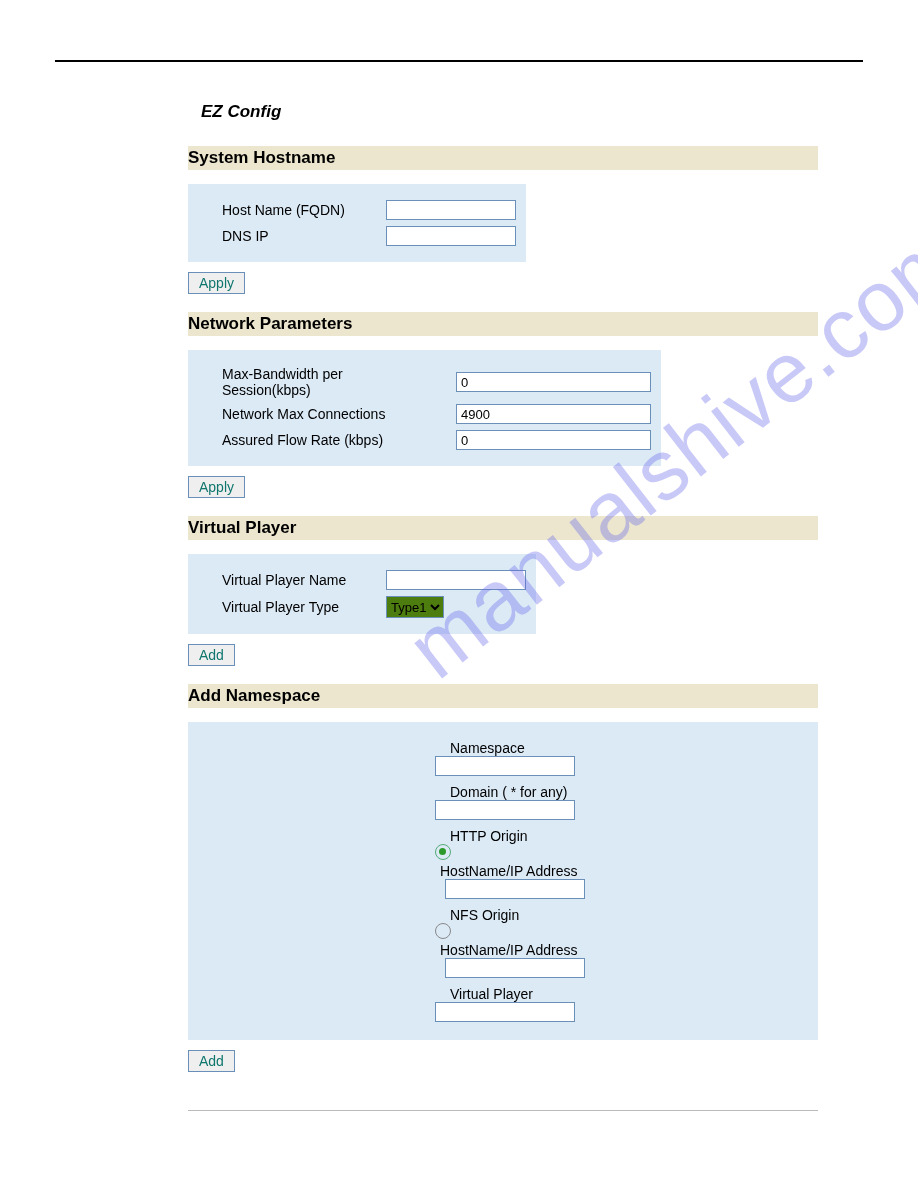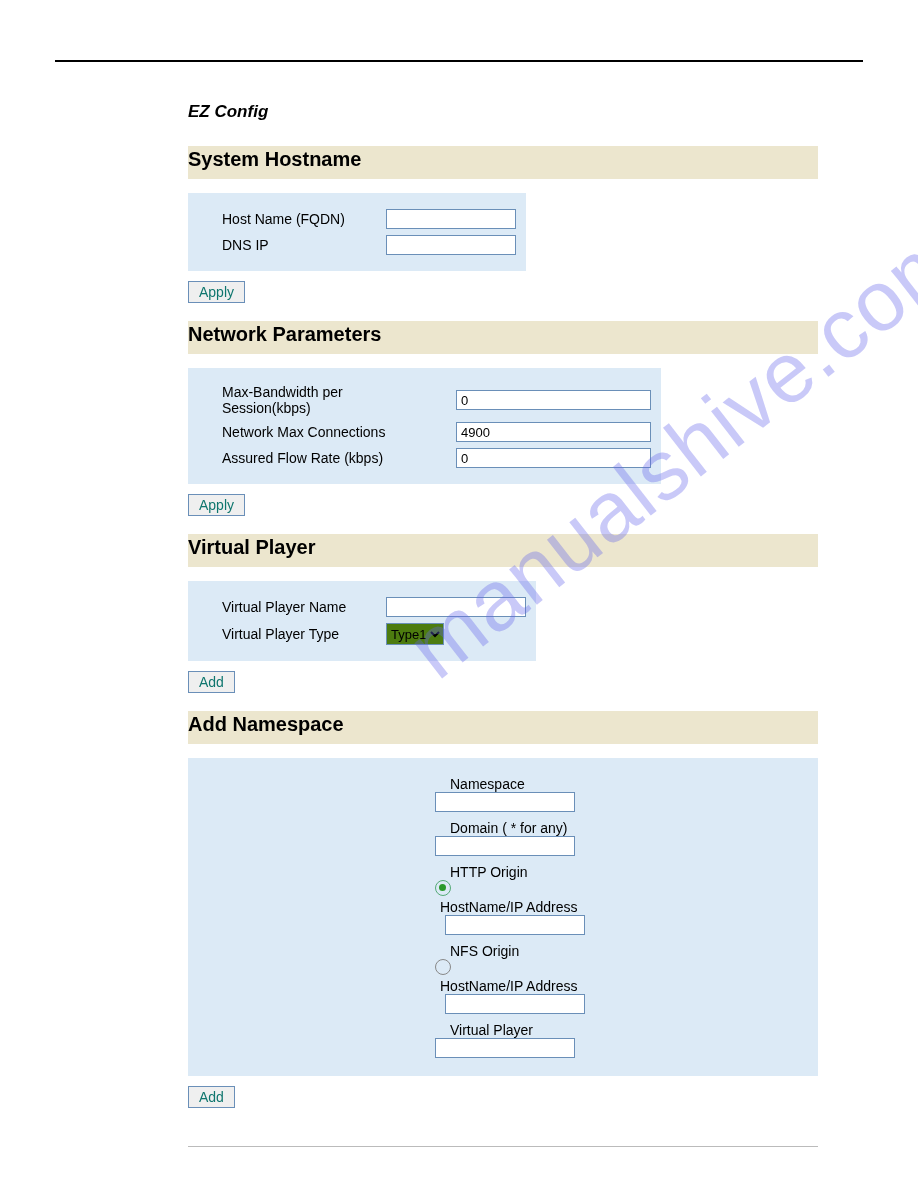--- a/index.html
+++ b/index.html
@@ -19,27 +19,27 @@
     margin: 0 55px 40px 55px;
   }
   .content {
     margin: 0 100px 0 188px;
     position: relative;
   }
   .page-title {
     font-weight: bold;
     font-style: italic;
     font-size: 17px;
-    margin: 0 0 24px 0;
+    margin: 0 0 24px 13px;
   }
   .section-header {
     background: #ece6ce;
     font-weight: bold;
-    font-size: 20px;
-    padding: 2px 4px 8px 0;
+    font-size: 17px;
+    padding: 2px 4px 2px 0;
     margin: 0 0 14px 0;
   }
   .panel {
     background: #dceaf6;
     padding: 10px 10px 10px 34px;
     box-sizing: border-box;
   }
   .panel-narrow { display: inline-block; min-width: 300px; }
   .row {
     display: flex;

